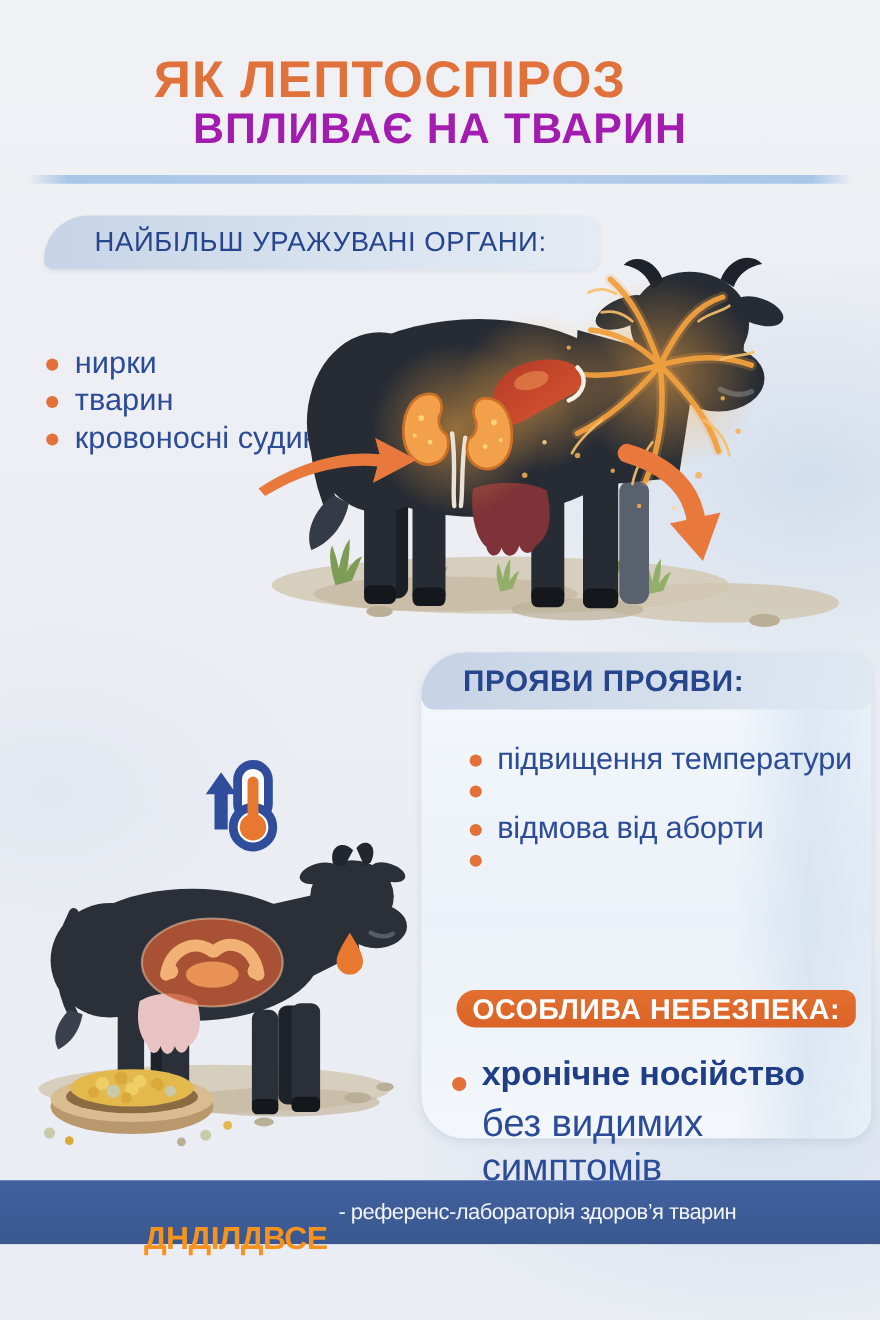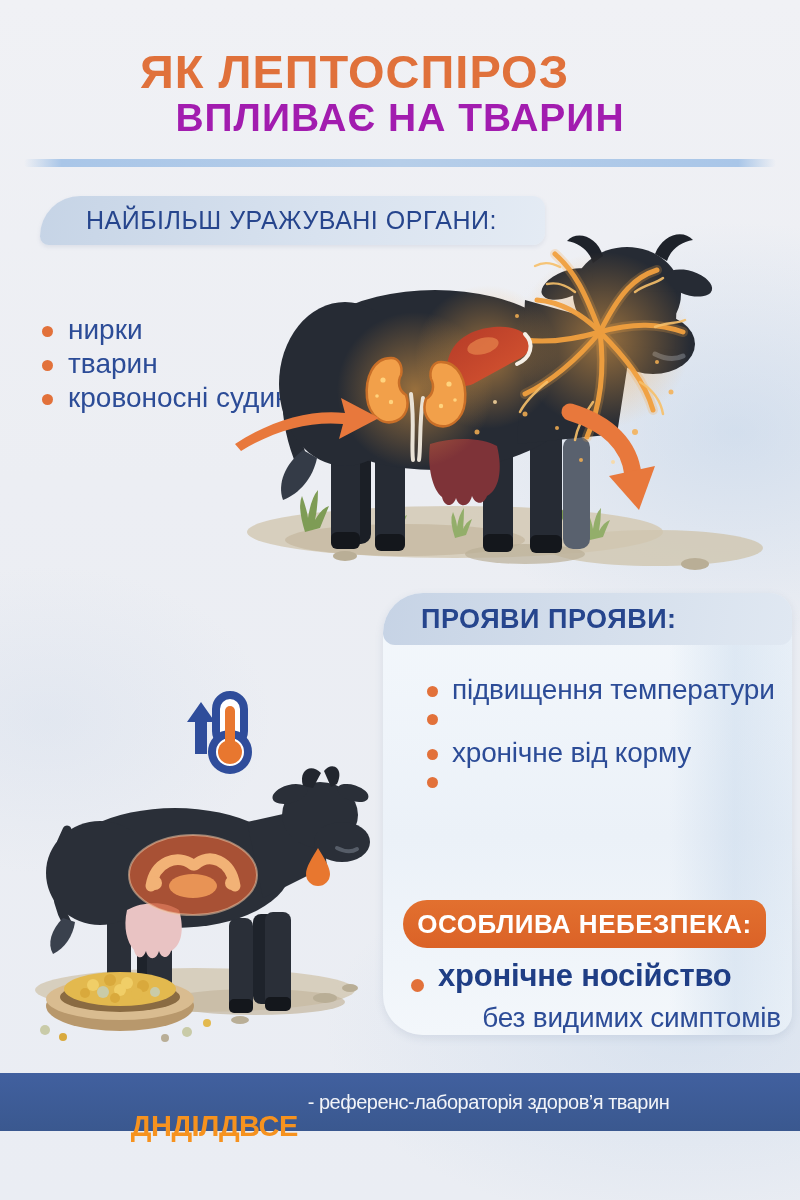--- a/index.html
+++ b/index.html
@@ -48,30 +48,30 @@
     background:linear-gradient(100deg,#C6D3E5 0%,#D5DFEC 55%,#E0E8F2 100%);
     display:flex;align-items:center;padding-left:38px;
     font-size:27px;font-weight:bold;letter-spacing:.5px;color:#26458D;}
   .symptom-list{position:absolute;top:66px;left:28px;width:370px;
     list-style:none;margin:16px;padding:0;}
   .symptom-list li{display:flex;align-items:baseline;
     font-size:28px;color:#2C4C97;line-height:30px;margin-bottom:11px;letter-spacing:-.2px;}
   .symptom-list .dot{margin-right:14px;}
   .sm{font-size:23px;}
   .lead{margin-right:7px;}
-  .danger-pill{position:absolute;top:307px;left:20px;width:363px;height:48px;
+  .danger-pill{position:absolute;top:307px;left:32px;width:363px;height:34px;
     border-radius:26px 16px 16px 26px;
     background:linear-gradient(180deg,#E2702F 0%,#DB6227 100%);
     display:flex;align-items:center;justify-content:center;
     font-size:26px;font-weight:bold;letter-spacing:.5px;color:#FFFFFF;}
   .chronic{position:absolute;top:365px;left:28px;width:370px;}
   .chronic-row{display:flex;align-items:flex-end;}
   .chronic-row .dot{width:13px;height:13px;flex-basis:13px;margin-right:14px;}
   .chronic-bold{font-size:31px;font-weight:bold;color:#1F3E85;letter-spacing:-.2px;}
-  .chronic-sub{font-size:28px;color:#2C4C97;margin:8px 0 0 27px;letter-spacing:-.2px;text-align:right;}
+  .chronic-sub{font-size:35px;color:#2C4C97;margin:8px 0 0 27px;letter-spacing:-.2px;}
 
   
   .footer{top:1073px;left:0;width:800px;height:58px;
     background:linear-gradient(180deg,#41609F 0%,#3A588F 100%);
     display:flex;align-items:center;justify-content:center;}
   .footer .org{font-size:29px;font-weight:bold;color:#F6921E;letter-spacing:-.5px;margin-right:10px;margin-top:48px;}
   .footer .desc{font-size:20px;color:#F2F4F8;letter-spacing:-.5px;}
 
   svg{display:block;}
 </style>
@@ -246,21 +246,21 @@
   <ul class="symptom-list">
     <li>
       <span class="dot"></span>
       <span>підвищення температури</span>
     </li>
     <li>
       <span class="dot"></span>
     </li>
     <li>
       <span class="dot"></span>
-      <span>хронічне від корму</span>
+      <span>відмова від аборти</span>
     </li>
     <li>
       <span class="dot"></span>
     </li>
   </ul>
 
   <div class="danger-pill">ОСОБЛИВА НЕБЕЗПЕКА:</div>
 
   <div class="chronic">
     <div class="chronic-row">

